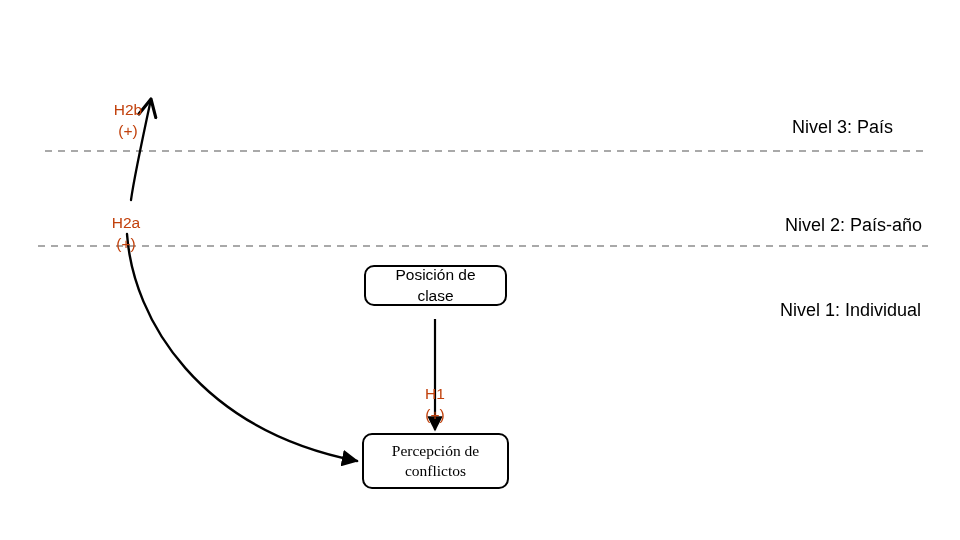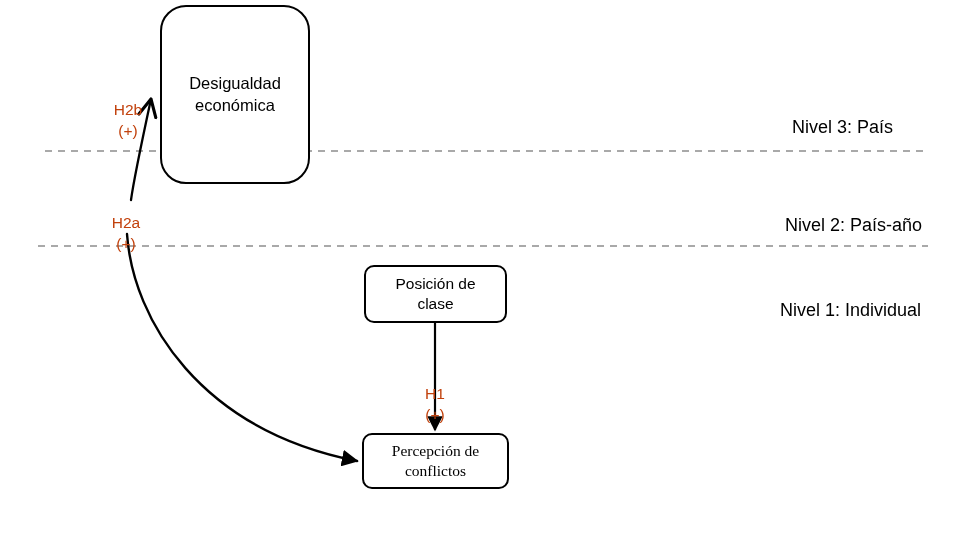--- a/index.html
+++ b/index.html
@@ -39,21 +39,21 @@
     top: 5px;
     width: 150px;
     height: 179px;
     border-radius: 26px;
     font-size: 16.5px;
   }
   #node-posicion {
     left: 364px;
     top: 265px;
     width: 143px;
-    height: 58px;
+    height: 41px;
     border-radius: 10px;
     font-size: 15.5px;
   }
   #node-percepcion {
     left: 362px;
     top: 433px;
     width: 147px;
     height: 56px;
     border-radius: 10px;
     font-size: 15.5px;
@@ -99,26 +99,20 @@
 
     <line x1="38" y1="246" x2="928" y2="246" stroke="#555555" stroke-width="1.2" stroke-dasharray="7 6"></line>
 
     <path d="M 131 200 C 134 178 140 150 151 99" fill="none" stroke="#000000" stroke-width="2.3" stroke-linecap="round" marker-end="url(#arrow-head-open)"></path>
 
     <path d="M 127 234 C 133 320 200 430 357 461" fill="none" stroke="#000000" stroke-width="2.4" stroke-linecap="round" marker-end="url(#arrow-head)"></path>
 
     <line x1="435" y1="319" x2="435" y2="430" stroke="#000000" stroke-width="2.2" marker-end="url(#arrow-head)"></line>
   </svg>
 
-  <div class="node-box" id="node-desigualdad">
-    <span>
-      <span>Desigualdad</span><br>
-      <span>económica</span>
-    </span>
-  </div>
 
   <div class="node-box" id="node-posicion">
     <span>
       <span>Posición de</span><br>
       <span>clase</span>
     </span>
   </div>
 
   <div class="node-box" id="node-percepcion">
     <span>

